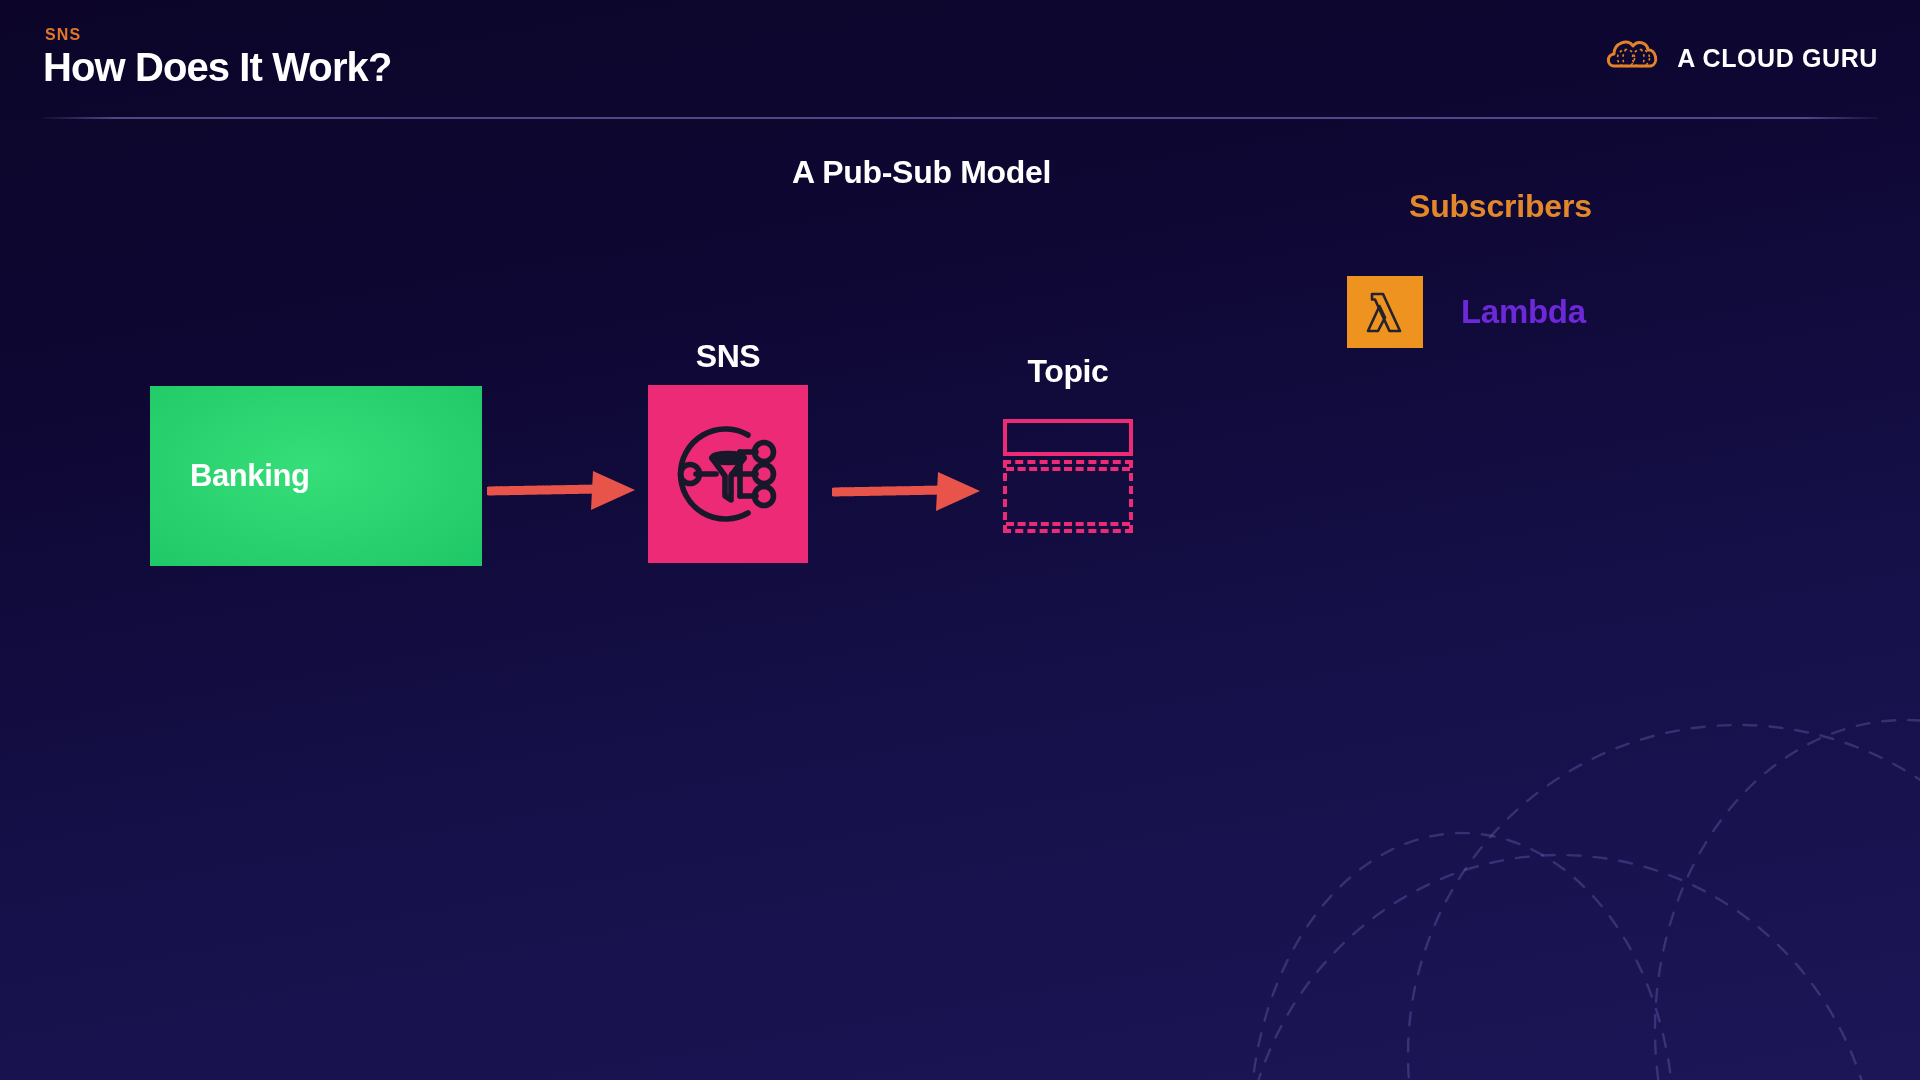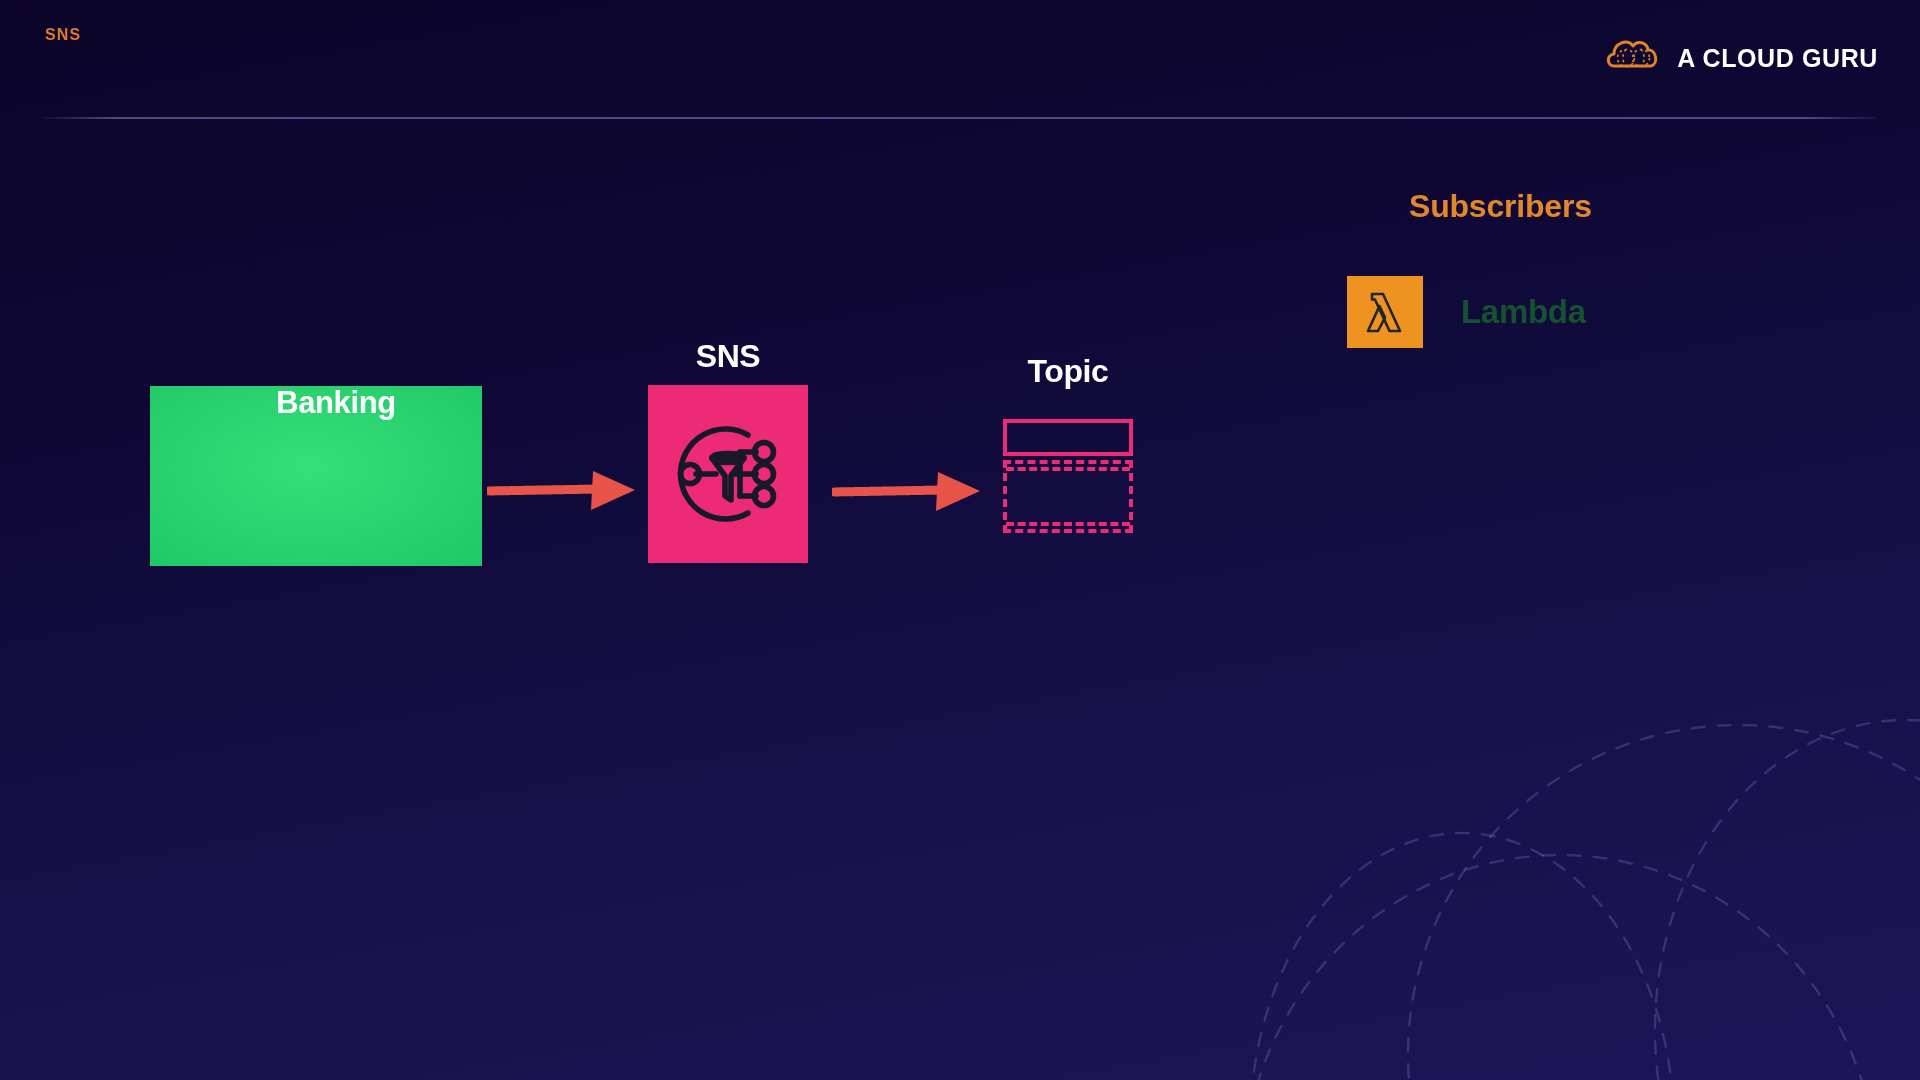--- a/index.html
+++ b/index.html
@@ -66,29 +66,29 @@
   .subscriber-row {
     position:absolute; left:1347px; top:276px;
     display:flex; align-items:center; gap:38px;
   }
   .lambda-tile {
     width:76px; height:72px; background:#EE931F;
     display:flex; align-items:center; justify-content:center;
     flex:0 0 auto;
   }
   .subscriber-label {
-    font-size:33px; font-weight:bold; color:#14532d; letter-spacing:-0.3px;
+    font-size:33px; font-weight:bold; color:#6d28d9; letter-spacing:-0.3px;
     white-space:nowrap;
   }
 
   
   .app-box {
     position:absolute; left:150px; top:386px; width:332px; height:180px;
     background:radial-gradient(ellipse at 48% 45%, #35DE78 0%, #2BD470 48%, #1FC866 100%);
-    display:flex; flex-direction:row; justify-content:center;
+    display:flex; flex-direction:column; justify-content:center;
     padding-left:40px;
   }
   .app-box-line {
     font-size:31px; font-weight:bold; color:#ffffff; line-height:1.12;
     letter-spacing:-0.4px;
   }
 
   
   .sns-group { position:absolute; left:648px; top:340px; }
   .sns-label, .topic-label {
@@ -128,37 +128,39 @@
   <g fill="none" stroke="#6d65b4" stroke-opacity="0.38" stroke-width="2.4" stroke-dasharray="13 13" stroke-linecap="round">
     <ellipse cx="1738" cy="1055" rx="330" ry="330"></ellipse>
     <ellipse cx="1462" cy="1128" rx="212" ry="295"></ellipse>
     <ellipse cx="1560" cy="1185" rx="318" ry="330"></ellipse>
     <ellipse cx="1905" cy="1030" rx="250" ry="310"></ellipse>
   </g>
 </svg>
 
 <div class="header">
   <div class="header-eyebrow">SNS</div>
+  <div class="header-title">How Does It Work?</div>
   <div class="header-rule"></div>
 
   <div class="logo">
     <svg width="60" height="40" viewBox="0 0 60 40">
       <path d="M10 33 C3 33 2 22 10 21 C10 10 24 5 29 13 C33 7 43 9 44 17
                C52 16 55 31 47 33 Z" fill="none" stroke="#E2832A" stroke-width="3" stroke-linejoin="round"></path>
       <circle cx="22" cy="25" r="8.5" fill="none" stroke="#E2832A" stroke-width="1.6" stroke-dasharray="2.5 3"></circle>
       <circle cx="37" cy="25" r="8.5" fill="none" stroke="#E2832A" stroke-width="1.6" stroke-dasharray="2.5 3"></circle>
       <path d="M22 16.5 C18 20 18 30 22 33.5" fill="none" stroke="#E2832A" stroke-width="1.6" stroke-dasharray="2.5 3"></path>
       <path d="M37 16.5 C41 20 41 30 37 33.5" fill="none" stroke="#E2832A" stroke-width="1.6" stroke-dasharray="2.5 3"></path>
     </svg>
     <div class="logo-text">A CLOUD GURU</div>
   </div>
 </div>
 
 <div class="stage">
 
+  <div class="caption-pubsub">A Pub-Sub Model</div>
 
   <div class="subscribers-heading">Subscribers</div>
 
   <div class="subscriber-row">
     <div class="lambda-tile">
       <svg width="52" height="52" viewBox="0 0 52 52">
         <path d="M13 8 H24 L41 45 H30.5 L16 13.5 H13 Z" fill="none" stroke="#23232e" stroke-width="2.6" stroke-linejoin="round"></path>
         <path d="M20.5 20 L26 31.5 L19 45 H9 Z" fill="none" stroke="#23232e" stroke-width="2.6" stroke-linejoin="round"></path>
       </svg>
     </div>

